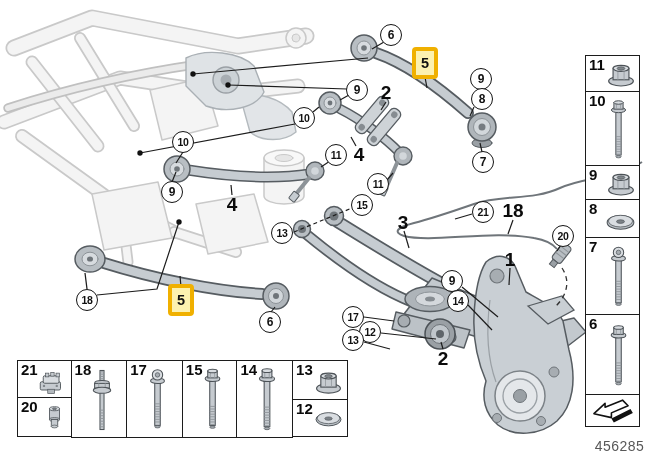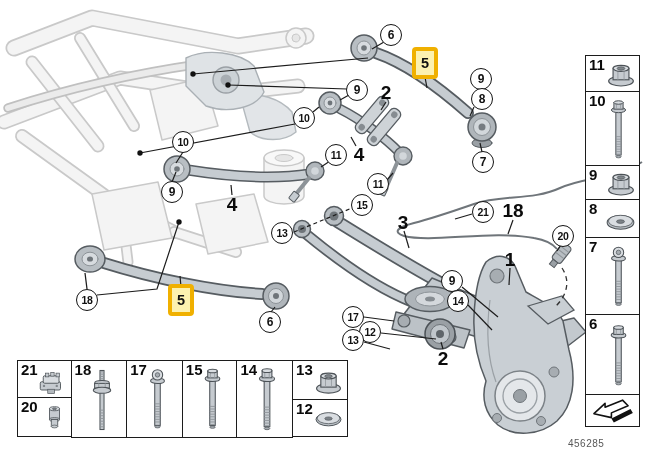--- a/index.html
+++ b/index.html
@@ -26,22 +26,22 @@
              color:#0b0b0b;line-height:1.1;}
   .cell .ic{position:absolute;}
   .legend-col{position:absolute;left:585px;top:55px;width:55px;}
   .legend-col .cell{width:55px;margin-top:-1.4px;}
   .legend-col .cell:first-child{margin-top:0;}
   .legend-row{position:absolute;left:17px;top:360px;display:flex;}
   .bcol{display:flex;flex-direction:column;margin-left:-1.4px;}
   .bcol:first-child{margin-left:0;}
   .bcol .cell{margin-top:-1.4px;}
   .bcol .cell:first-child{margin-top:0;}
-  .pnum{position:absolute;left:568px;top:438px;width:55px;
-        font-size:10px;color:#585858;letter-spacing:.5px;}
+  .pnum{position:absolute;left:592px;top:438px;width:55px;text-align:center;
+        font-size:14px;color:#585858;letter-spacing:.5px;}
 </style>
 </head>
 <body>
 
 <div class="stage">
 
   <svg class="art" width="652" height="456" viewBox="0 0 652 456">
 
     <g fill="none" stroke-linecap="round" stroke-linejoin="round">
       <path d="M14,48 L92,18 L238,46 L306,36" stroke="#c9c9c9" stroke-width="17"></path>

